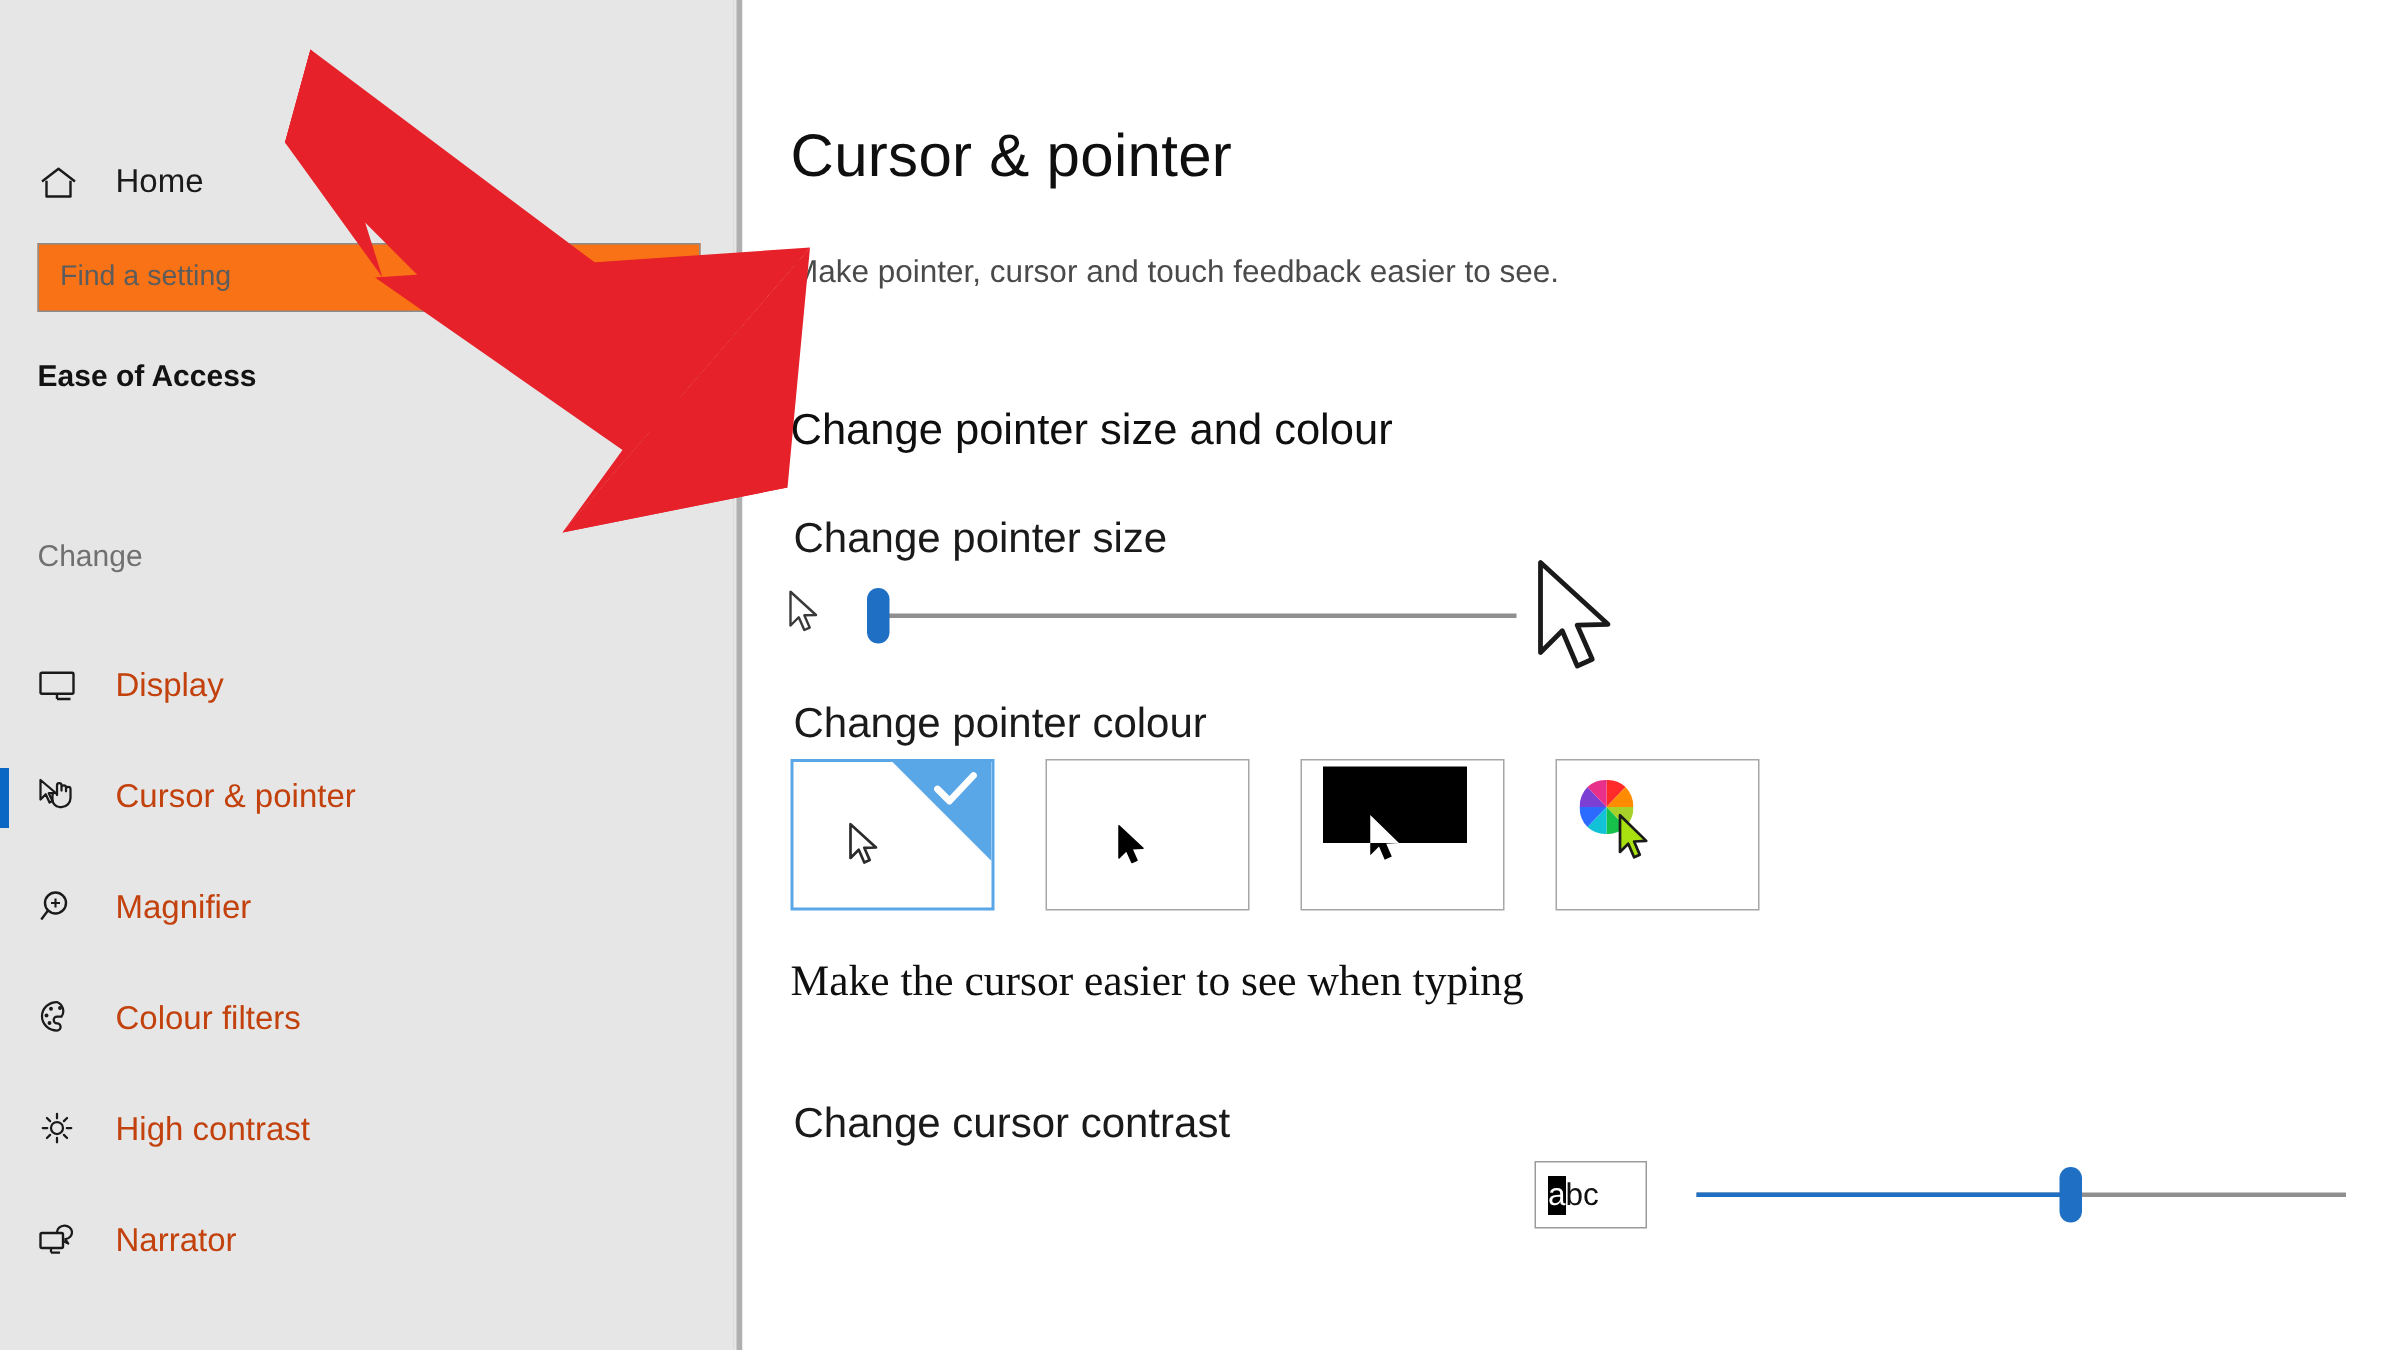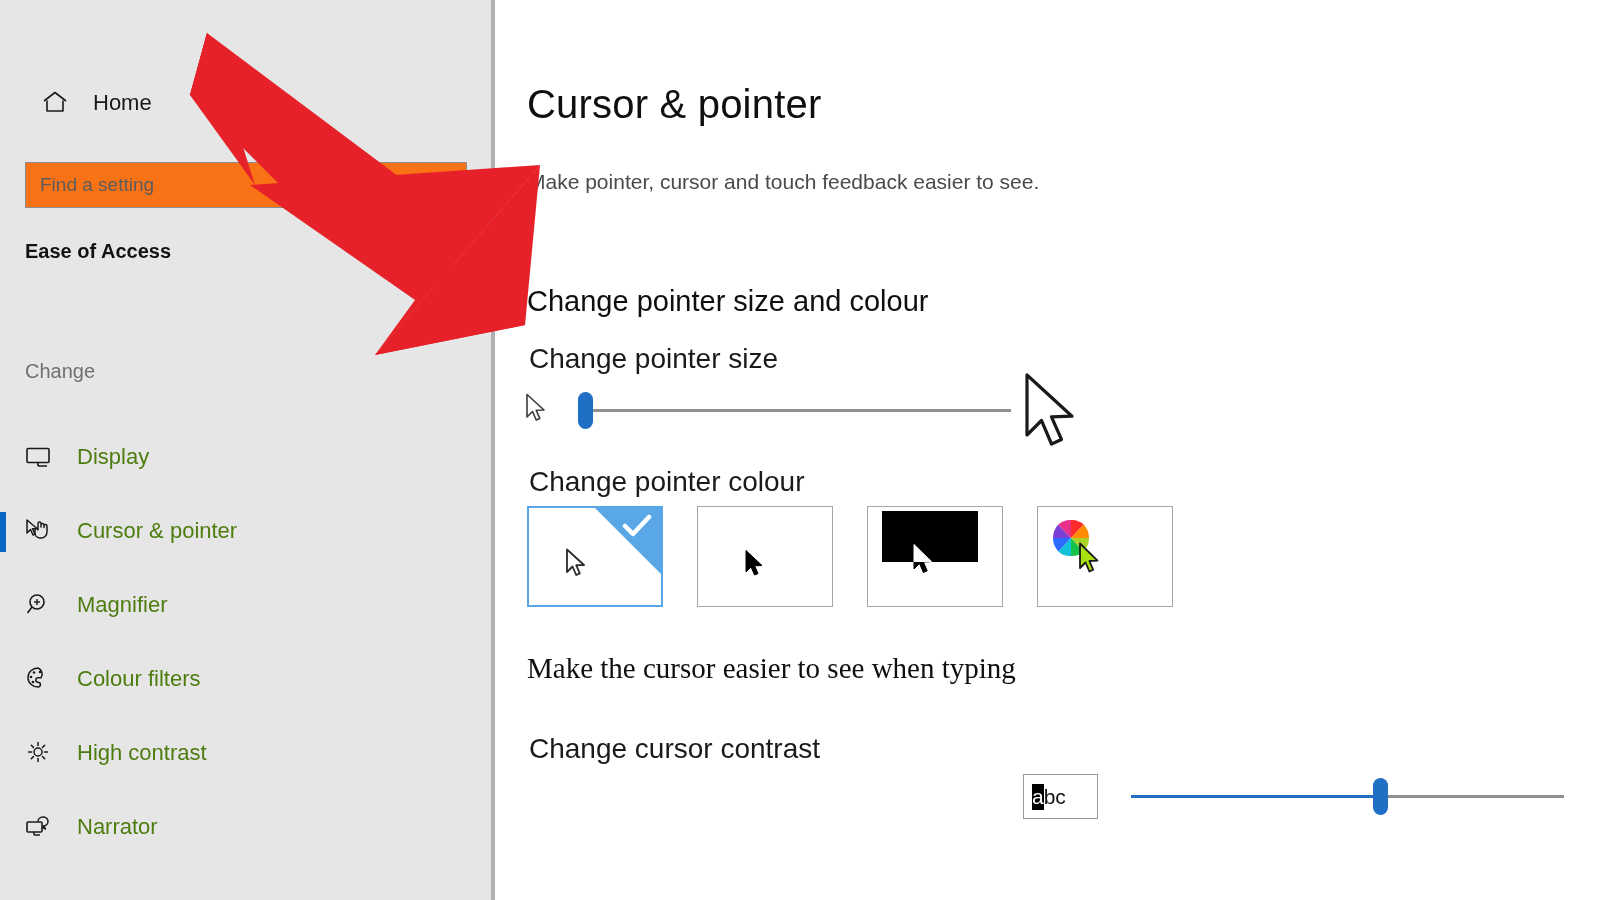--- a/index.html
+++ b/index.html
@@ -68,26 +68,26 @@
     position: absolute;
     left: 93px;
     top: 12px;
     font-size: 20px;
     color: #1a1a1a;
     letter-spacing: 0.1px;
   }
 
   .home-row {
     position: absolute;
-    left: 16px;
+    left: 0;
     top: 90px;
     width: 460px;
     height: 44px;
     display: flex;
-    align-items: flex-start;
+    align-items: flex-end;
   }
   .home-icon {
     width: 34px;
     margin-left: 22px;
     display: flex;
     align-items: center;
     justify-content: center;
   }
   .home-label {
     margin-left: 21px;
@@ -169,21 +169,21 @@
   .nav-icon {
     width: 34px;
     margin-left: 22px;
     display: flex;
     align-items: center;
     justify-content: center;
   }
   .nav-label {
     margin-left: 21px;
     font-size: 22px;
-    color: #4d7c0f;
+    color: #c2410c;
     white-space: nowrap;
   }
   .nav-item.selected .nav-label { font-weight: normal; }
 
   
   .content {
     position: absolute;
     left: 495px;
     top: 0;
     width: 1105px;
@@ -204,21 +204,20 @@
     left: 33px;
     top: 170px;
     font-size: 21px;
     color: #4a4a4a;
   }
   .h2 {
     position: absolute;
     left: 32px;
     font-size: 29px;
     color: #0f0f0f;
-    margin-top: 14px;
   }
   .h2.s1 { top: 271px; }
   .h2.s2 { top: 638px; font-family: Liberation Serif, serif; }
   .lbl {
     position: absolute;
     left: 34px;
     font-size: 28px;
     color: #1a1a1a;
   }
   .lbl.size { top: 343px; }

